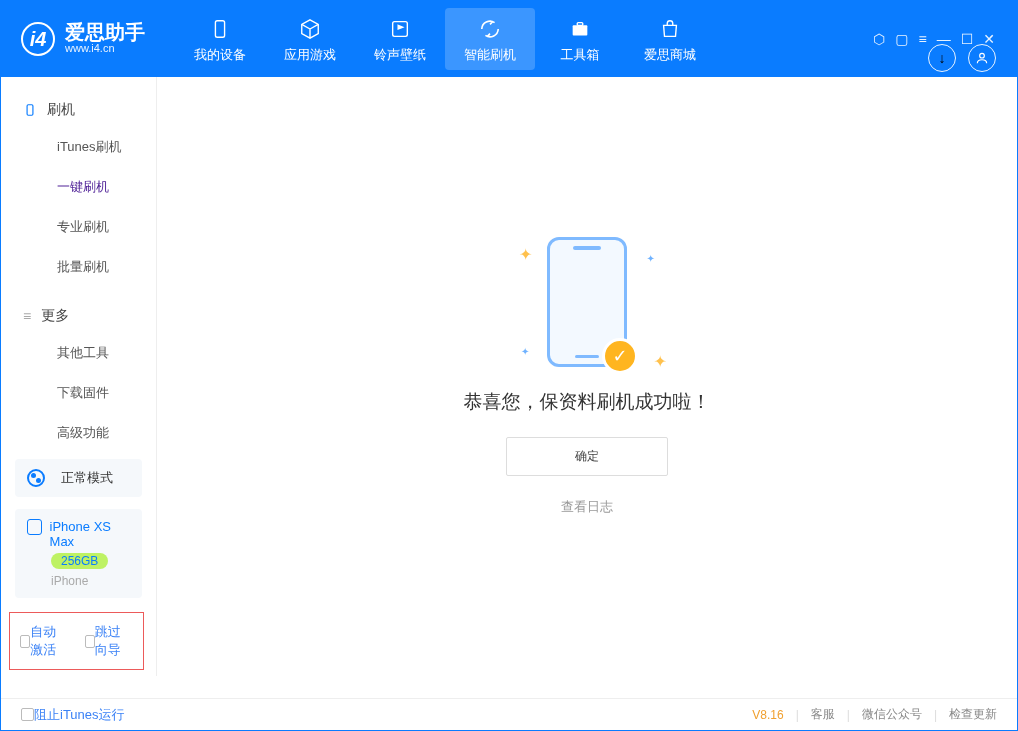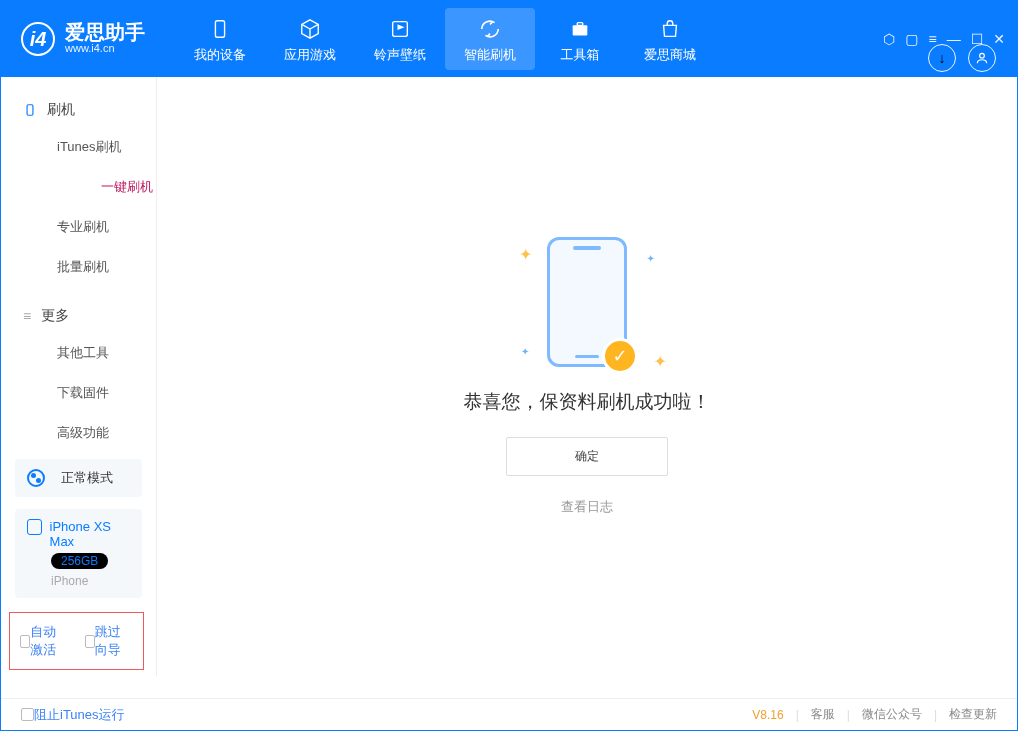--- a/index.html
+++ b/index.html
@@ -1,40 +1,40 @@
 <!DOCTYPE html>
 <html><head>
 <meta charset="utf-8">
 <style>
 * { margin: 0; padding: 0; box-sizing: border-box; font-family: "Microsoft YaHei", Arial, sans-serif; }
 body { background: #fff; }
 .window { width: 1018px; height: 731px; border: 1px solid #0a7cff; display: flex; flex-direction: column; }
-.titlebar { height: 76px; background: linear-gradient(to right, #0a7cff, #0a7cff); display: flex; align-items: center; color: #fff; padding: 0 4px 0 20px; }
+.titlebar { height: 76px; background: linear-gradient(to right, #0a7cff, #0a7cff); display: flex; align-items: center; color: #fff; padding: 0 14px 0 20px; }
 .logo-wrap { display: flex; align-items: center; gap: 10px; margin-right: 30px; }
 .logo-circle { width: 34px; height: 34px; border: 2px solid #fff; border-radius: 50%; display: flex; align-items: center; justify-content: center; font-size: 20px; font-weight: bold; font-style: italic; }
 .logo-text .cn { font-size: 20px; font-weight: bold; line-height: 1; }
 .logo-text .en { font-size: 11px; opacity: .9; line-height: 1.2; }
 .nav { display: flex; gap: 0; }
 .nav-item { width: 90px; text-align: center; padding: 6px 0; cursor: pointer; }
 .nav-item.active { background: rgba(255,255,255,0.2); border-radius: 4px; }
 .nav-icon { height: 30px; display: flex; align-items: center; justify-content: center; font-size: 22px; }
 .nav-item .nl { font-size: 13px; margin-top: 2px; }
 .title-actions { margin-left: auto; display: flex; align-items: center; gap: 12px; }
 .title-small { display: flex; gap: 10px; font-size: 14px; opacity: .9; margin-right: 8px; }
 .circ-btn { width: 28px; height: 28px; border: 1.5px solid rgba(255,255,255,.9); border-radius: 50%; display: flex; align-items: center; justify-content: center; cursor: pointer; font-size: 14px; }
 .body { flex: 1; display: flex; min-height: 0; }
 .sidebar { width: 156px; border-right: 1px solid #eee; display: flex; flex-direction: column; padding-top: 16px; }
 .sb-section-title { display: flex; align-items: center; gap: 10px; padding: 8px 22px; color: #444; font-size: 14px; }
 .sb-item { padding: 11px 0 11px 56px; font-size: 13px; color: #555; cursor: pointer; }
-.sb-item.active { color: #be185d; margin-left: 44px; }
+.sb-item.active { color: #4c1d95; }
 .sb-spacer { flex: 1; }
 .mode-card, .device-card { margin: 6px 14px; background: #f5f8fb; border-radius: 4px; padding: 10px 12px; display: flex; align-items: center; gap: 16px; font-size: 13px; color: #333; }
 .device-card { flex-direction: row; flex-wrap: wrap; align-items: center; row-gap: 4px; }
 .device-card .dname { color: #0a7cff; font-weight: 500; width: 100%; display: flex; align-items: flex-start; gap: 8px;}
-.badge { background: #000000; color: #0a7cff; border-radius: 10px; padding: 1px 10px; font-size: 12px; margin-left: 24px;}
+.badge { background: #bef264; color: #0a7cff; border-radius: 10px; padding: 1px 10px; font-size: 12px; margin-left: 24px;}
 .dev-type { color: #aaa; font-size: 12px; margin-left: 24px; }
 .opts-row { border: 1.5px solid #ec5a5a; margin: 8px 12px 8px 8px; padding: 10px 10px; display: flex; gap: 16px; align-items: center; }
 .cb { display: flex; align-items: center; font-size: 13px; color: #3b82f6; cursor: pointer; }
 .cb-box { width: 13px; height: 13px; border: 1px solid #bbb; border-radius: 2px; }
 .content { flex: 1; display: flex; flex-direction: column; align-items: center; justify-content: center; gap: 22px; }
 .phone-illus { width: 80px; height: 130px; border: 3px solid #7fbaff; border-radius: 12px; position: relative; background: #f3f9ff; }
 .phone-illus::before { content: ""; position: absolute; top: 6px; left: 50%; transform: translateX(-50%); width: 28px; height: 4px; background: #7fbaff; border-radius: 3px; }
 .phone-illus::after { content: ""; position: absolute; bottom: 6px; left: 50%; transform: translateX(-50%); width: 24px; height: 3px; background: #7fbaff; border-radius: 2px; }
 .check-badge { position: absolute; right: -14px; bottom: -10px; width: 36px; height: 36px; border-radius: 50%; background: #ffb520; border: 3px solid #fff; display: flex; align-items: center; justify-content: center; color: #fff; font-size: 18px; }
 .sparkle { position: absolute; color: #ffc14d; font-size: 16px; }

